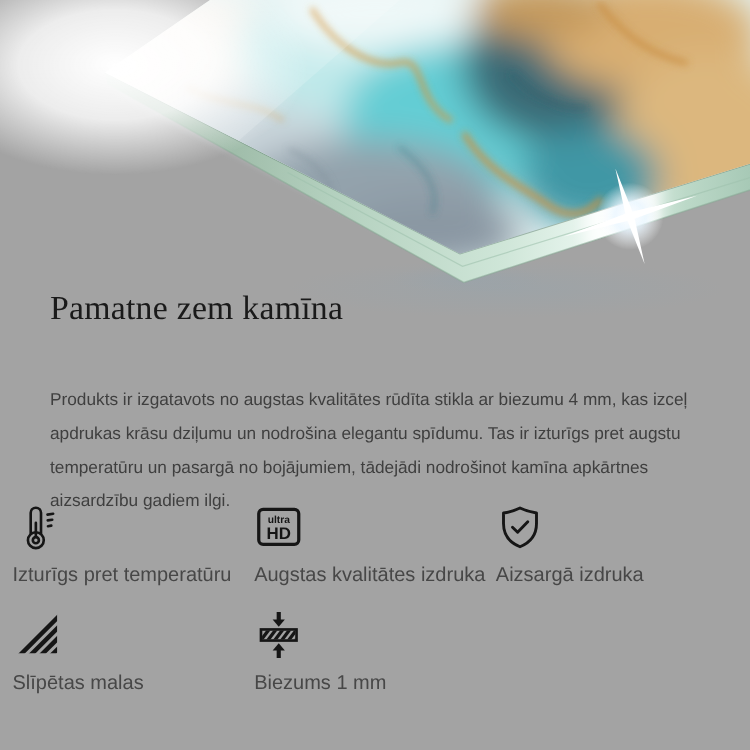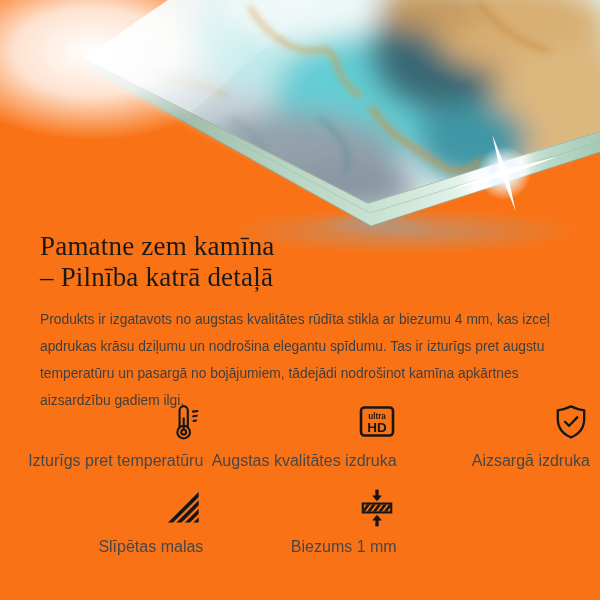--- a/index.html
+++ b/index.html
@@ -1,35 +1,35 @@
 <!DOCTYPE html>
 <html><head>
 <meta charset="utf-8">
 <style>
   html,body{margin:0;padding:0;background:#ffffff;}
   .page{
-    position:relative;width:600px;height:600px;background:#f97316;overflow:hidden;
+    position:relative;width:600px;height:600px;background:#a3a3a3;overflow:hidden;
     font-family:"Liberation Sans",sans-serif;
   }
   .hero{position:absolute;left:0;top:0;width:600px;height:262px;}
   .page-title{
     position:absolute;left:40px;top:231px;margin:0;
     font-family:"Liberation Serif",serif;font-weight:400;
     font-size:27px;line-height:31px;color:#1a1a1a;letter-spacing:.2px;
   }
   .page-title span{display:block;}
   .product-description{
     position:absolute;left:40px;top:306px;width:530px;margin:0;
     font-size:13.8px;line-height:27px;color:#3f3f3f;
   }
   .features{
     position:absolute;left:10px;top:398px;width:580px;
     display:grid;grid-template-columns:1fr 1fr 1fr;row-gap:16px;
   }
-  .feature{display:flex;flex-direction:column;align-items:flex-end;}
+  .feature{display:flex;flex-direction:column;align-items:flex-start;}
   .icon-wrap{height:48px;display:flex;align-items:center;justify-content:center;}
   .feature-label{margin-top:8px;font-size:16px;color:#474747;line-height:14px;text-align:center;}
   .fi{display:block;}
 </style>
 </head>
 <body>
 
 <div class="page">
 
   <div class="hero">
@@ -125,21 +125,20 @@
         <g fill="#ffffff" transform="rotate(-17 504 173)">
           <polygon points="504,133 507.2,173 504,213 500.8,173"></polygon>
           <polygon points="448,173 504,169.8 560,173 504,176.2"></polygon>
         </g>
       </g>
     </svg>
   </div>
 
   <h1 class="page-title">
     <span>Pamatne zem kamīna</span>
-    <span>– Pilnība katrā detaļā</span>
   </h1>
 
   <p class="product-description">Produkts ir izgatavots no augstas kvalitātes rūdīta stikla ar biezumu 4 mm, kas izceļ apdrukas krāsu dziļumu un nodrošina elegantu spīdumu. Tas ir izturīgs pret augstu temperatūru un pasargā no bojājumiem, tādejādi nodrošinot kamīna apkārtnes aizsardzību gadiem ilgi.</p>
 
   <div class="features">
 
     <div class="feature">
       <div class="icon-wrap">
         <svg class="fi" width="38" height="42" viewBox="0 0 36 38" fill="none" stroke="#161616" stroke-width="2" stroke-linecap="round" stroke-linejoin="round">
           <path d="M13.8 23.4 V7.9 A3.9 3.9 0 0 1 21.6 7.9 V23.4"></path>

